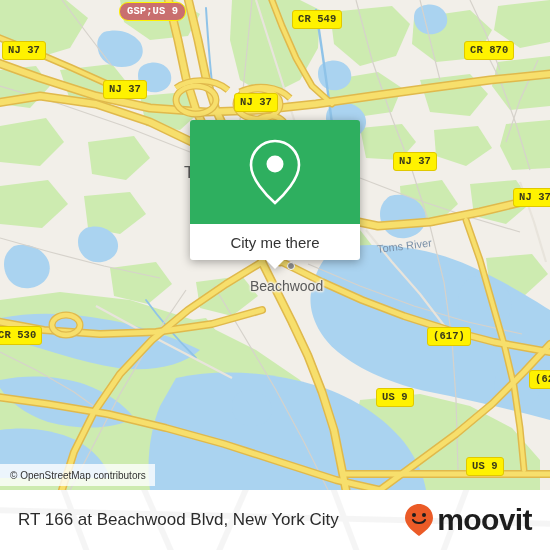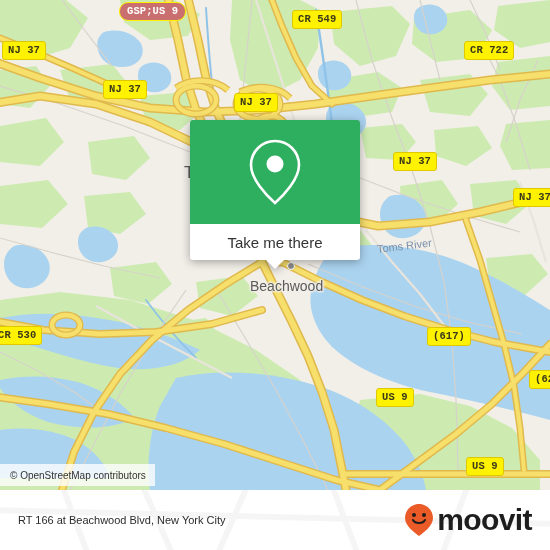--- a/index.html
+++ b/index.html
@@ -147,21 +147,21 @@
     position: relative;
     width: 100%; height: 100%;
     display: flex;
     align-items: center;
     justify-content: space-between;
     padding: 0 18px 0 18px;
     box-sizing: border-box;
   }
   #address {
     color: #2b2b2b;
-    font-size: 11px;
+    font-size: 17px;
     font-family: "Liberation Sans", sans-serif;
     white-space: nowrap;
   }
   #brand {
     display: flex;
     align-items: center;
     gap: 3px;
   }
   #brand-text {
     color: #1d1d1d;
@@ -334,21 +334,21 @@
 
     <div class="place-label" style="left:184px; top:163px; font-size:17px;">T</div>
 
     <div class="city-dot" style="left:287px; top:262px;"></div>
     <div class="place-label" style="left:224px; top:278px;padding-left:26px;">Beachwood</div>
 
     <div class="water-label" style="left:377px; top:243px;">Toms River</div>
 
     <div class="shield pill" style="left:119px; top:2px;">GSP;US 9</div>
     <div class="shield" style="left:292px; top:1px;margin-top:9px;">CR 549</div>
-    <div class="shield" style="left:464px; top:41px;">CR 722</div>
+    <div class="shield" style="left:464px; top:41px;">CR 870</div>
     <div class="shield" style="left:2px; top:41px;">NJ 37</div>
     <div class="shield" style="left:103px; top:80px;">NJ 37</div>
     <div class="shield" style="left:234px; top:93px;">NJ 37</div>
     <div class="shield" style="left:393px; top:152px;">NJ 37</div>
     <div class="shield" style="left:513px; top:188px;">NJ 37</div>
     <div class="shield" style="left:-8px; top:326px;">CR 530</div>
     <div class="shield" style="left:427px; top:311px;margin-top:16px;">(617)</div>
     <div class="shield" style="left:529px; top:370px;">(62</div>
     <div class="shield" style="left:376px; top:388px;">US 9</div>
     <div class="shield" style="left:466px; top:457px;">US 9</div>
@@ -358,21 +358,21 @@
     </div>
 
     <div id="popup">
       <div id="popup-head">
         <svg width="58" height="70" viewBox="0 0 58 70">
           <path d="M29,4 C15.7,4 5,14.7 5,28 C5,42 20,58 29,66 C38,58 53,42 53,28 C53,14.7 42.3,4 29,4 Z" fill="none" stroke="#ffffff" stroke-width="2.6"></path>
           <circle cx="29" cy="27" r="8.5" fill="#ffffff"></circle>
         </svg>
       </div>
       <div id="popup-foot">
-        <span>Take me there</span>
+        <span>City me there</span>
       </div>
       <div id="popup-tail"></div>
     </div>
   </div>
 
   <div id="footer">
     <svg id="footer-bg" width="550" height="60" viewBox="0 0 550 60">
       <g stroke="#EDEDED" fill="none" stroke-width="6">
         <path d="M60,-10 L90,70"></path>
         <path d="M140,-10 L175,70"></path>

